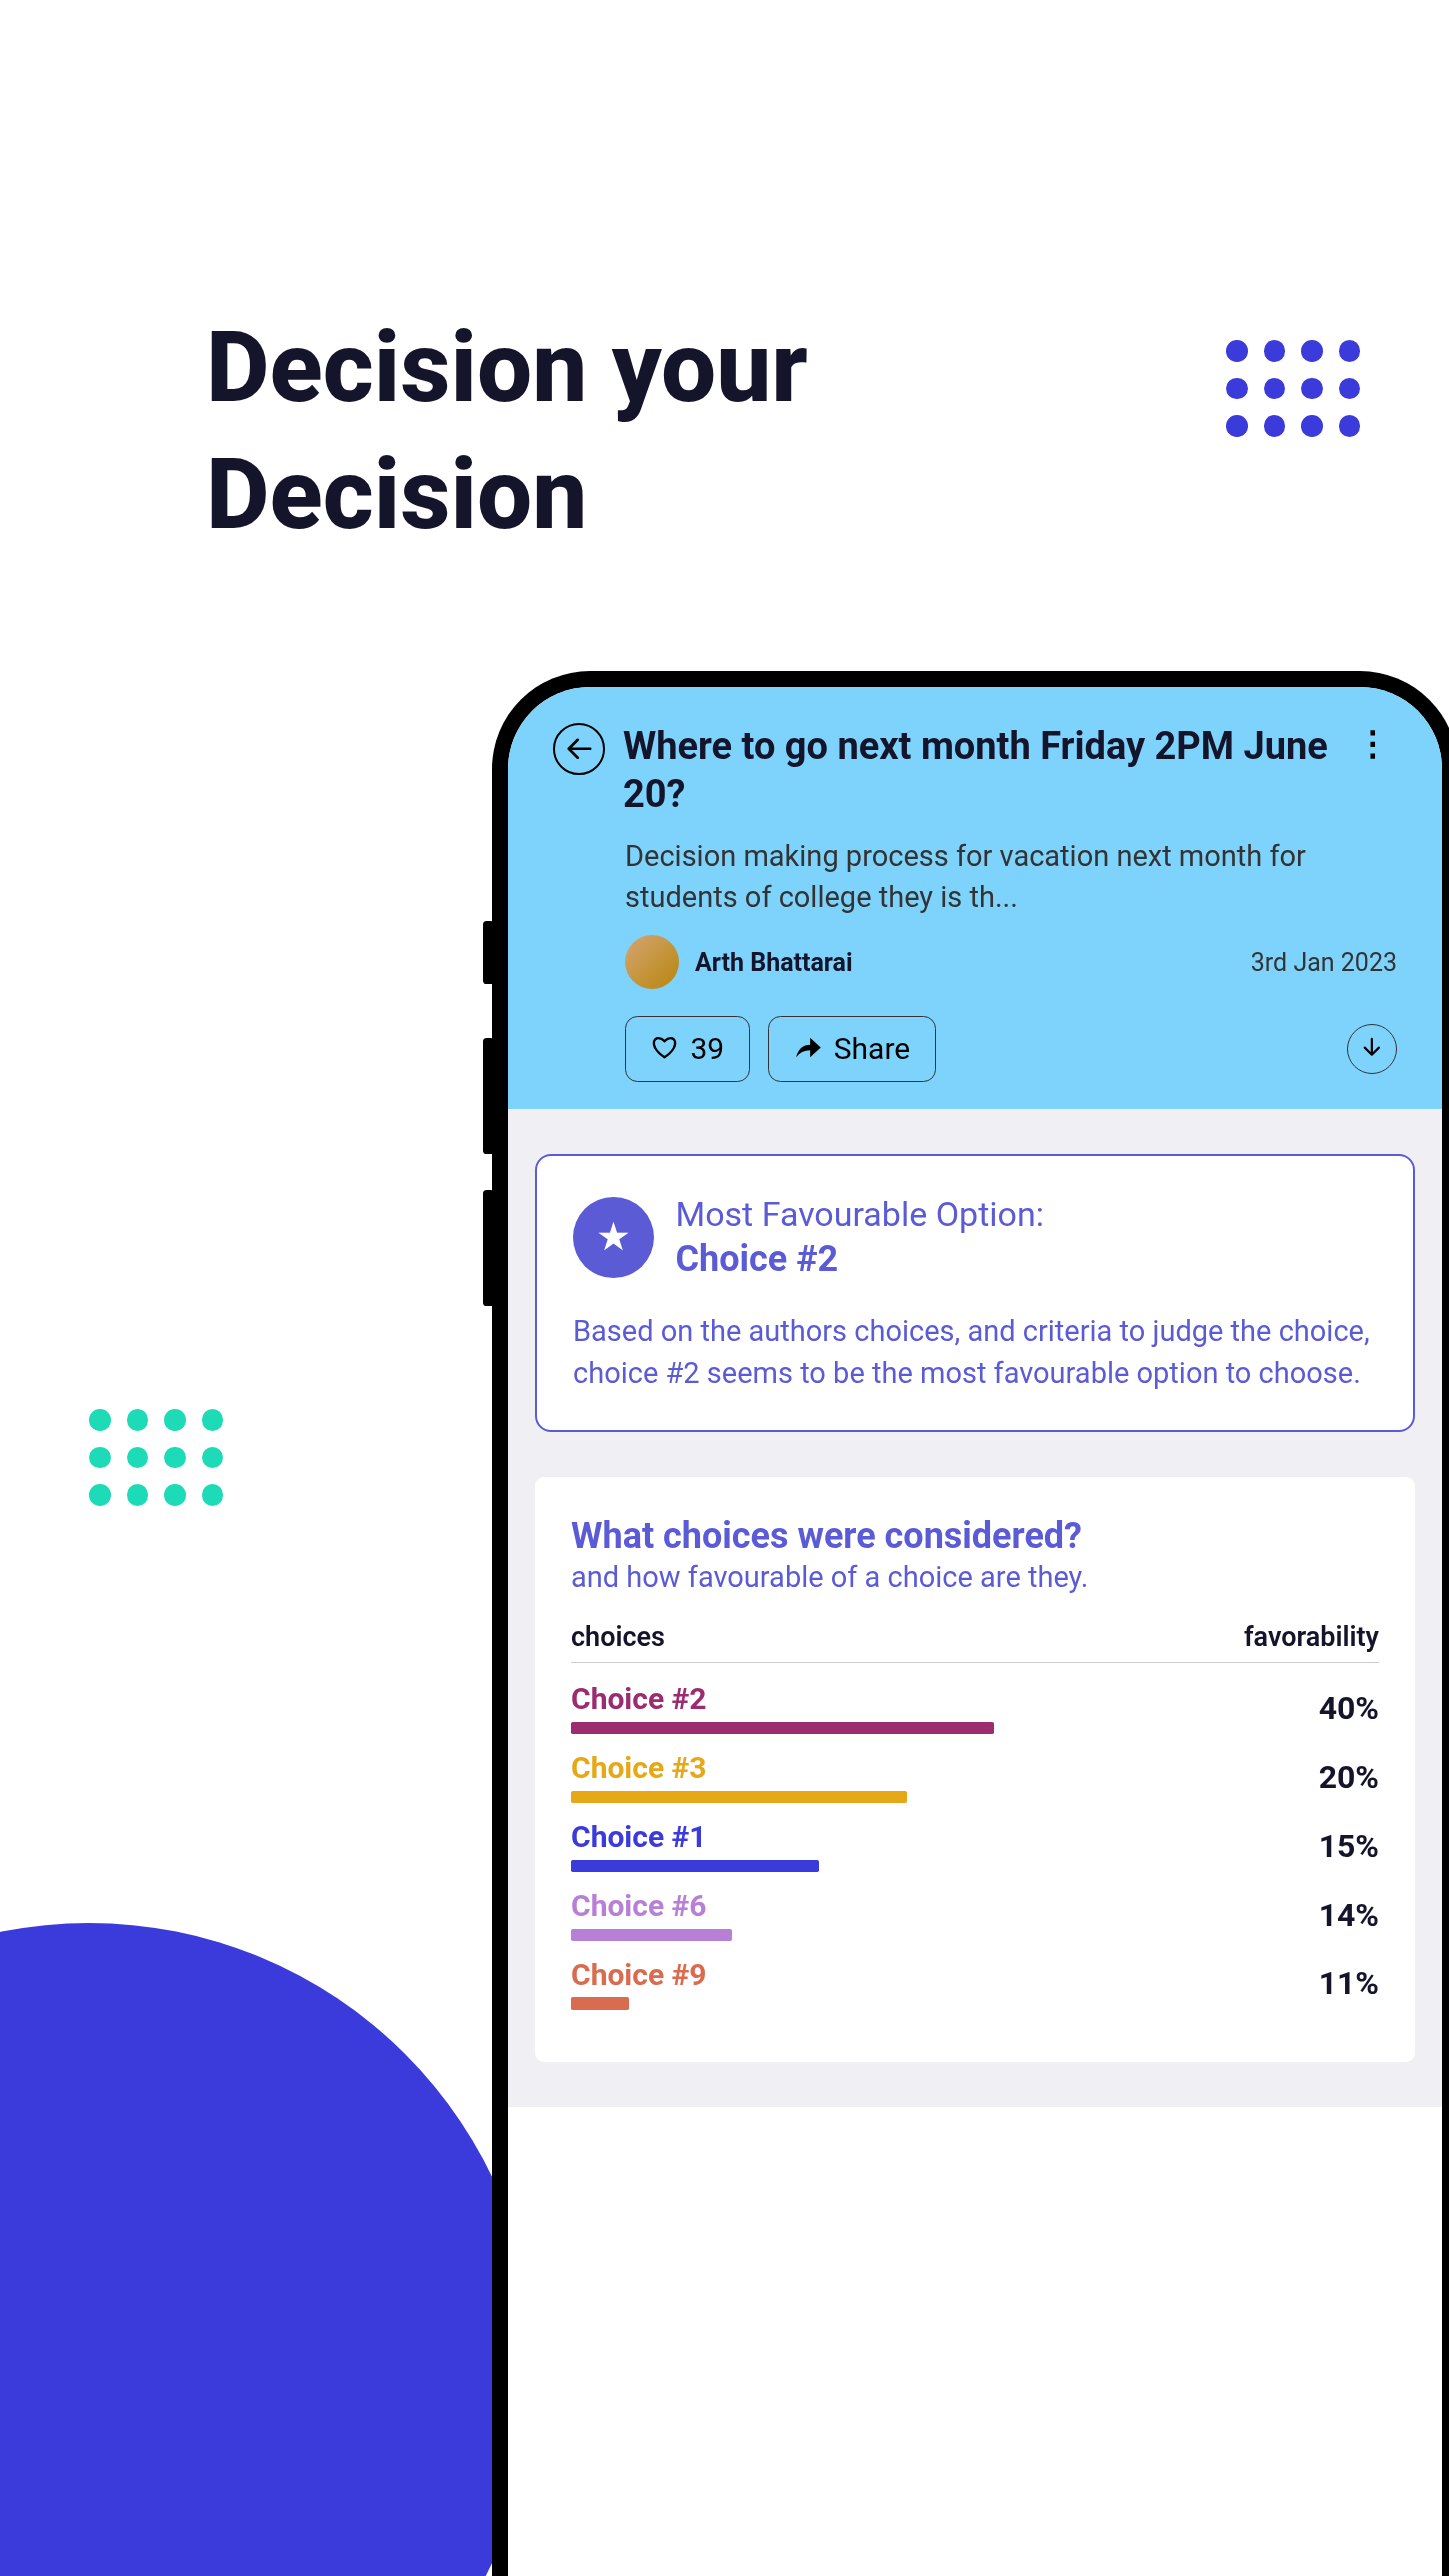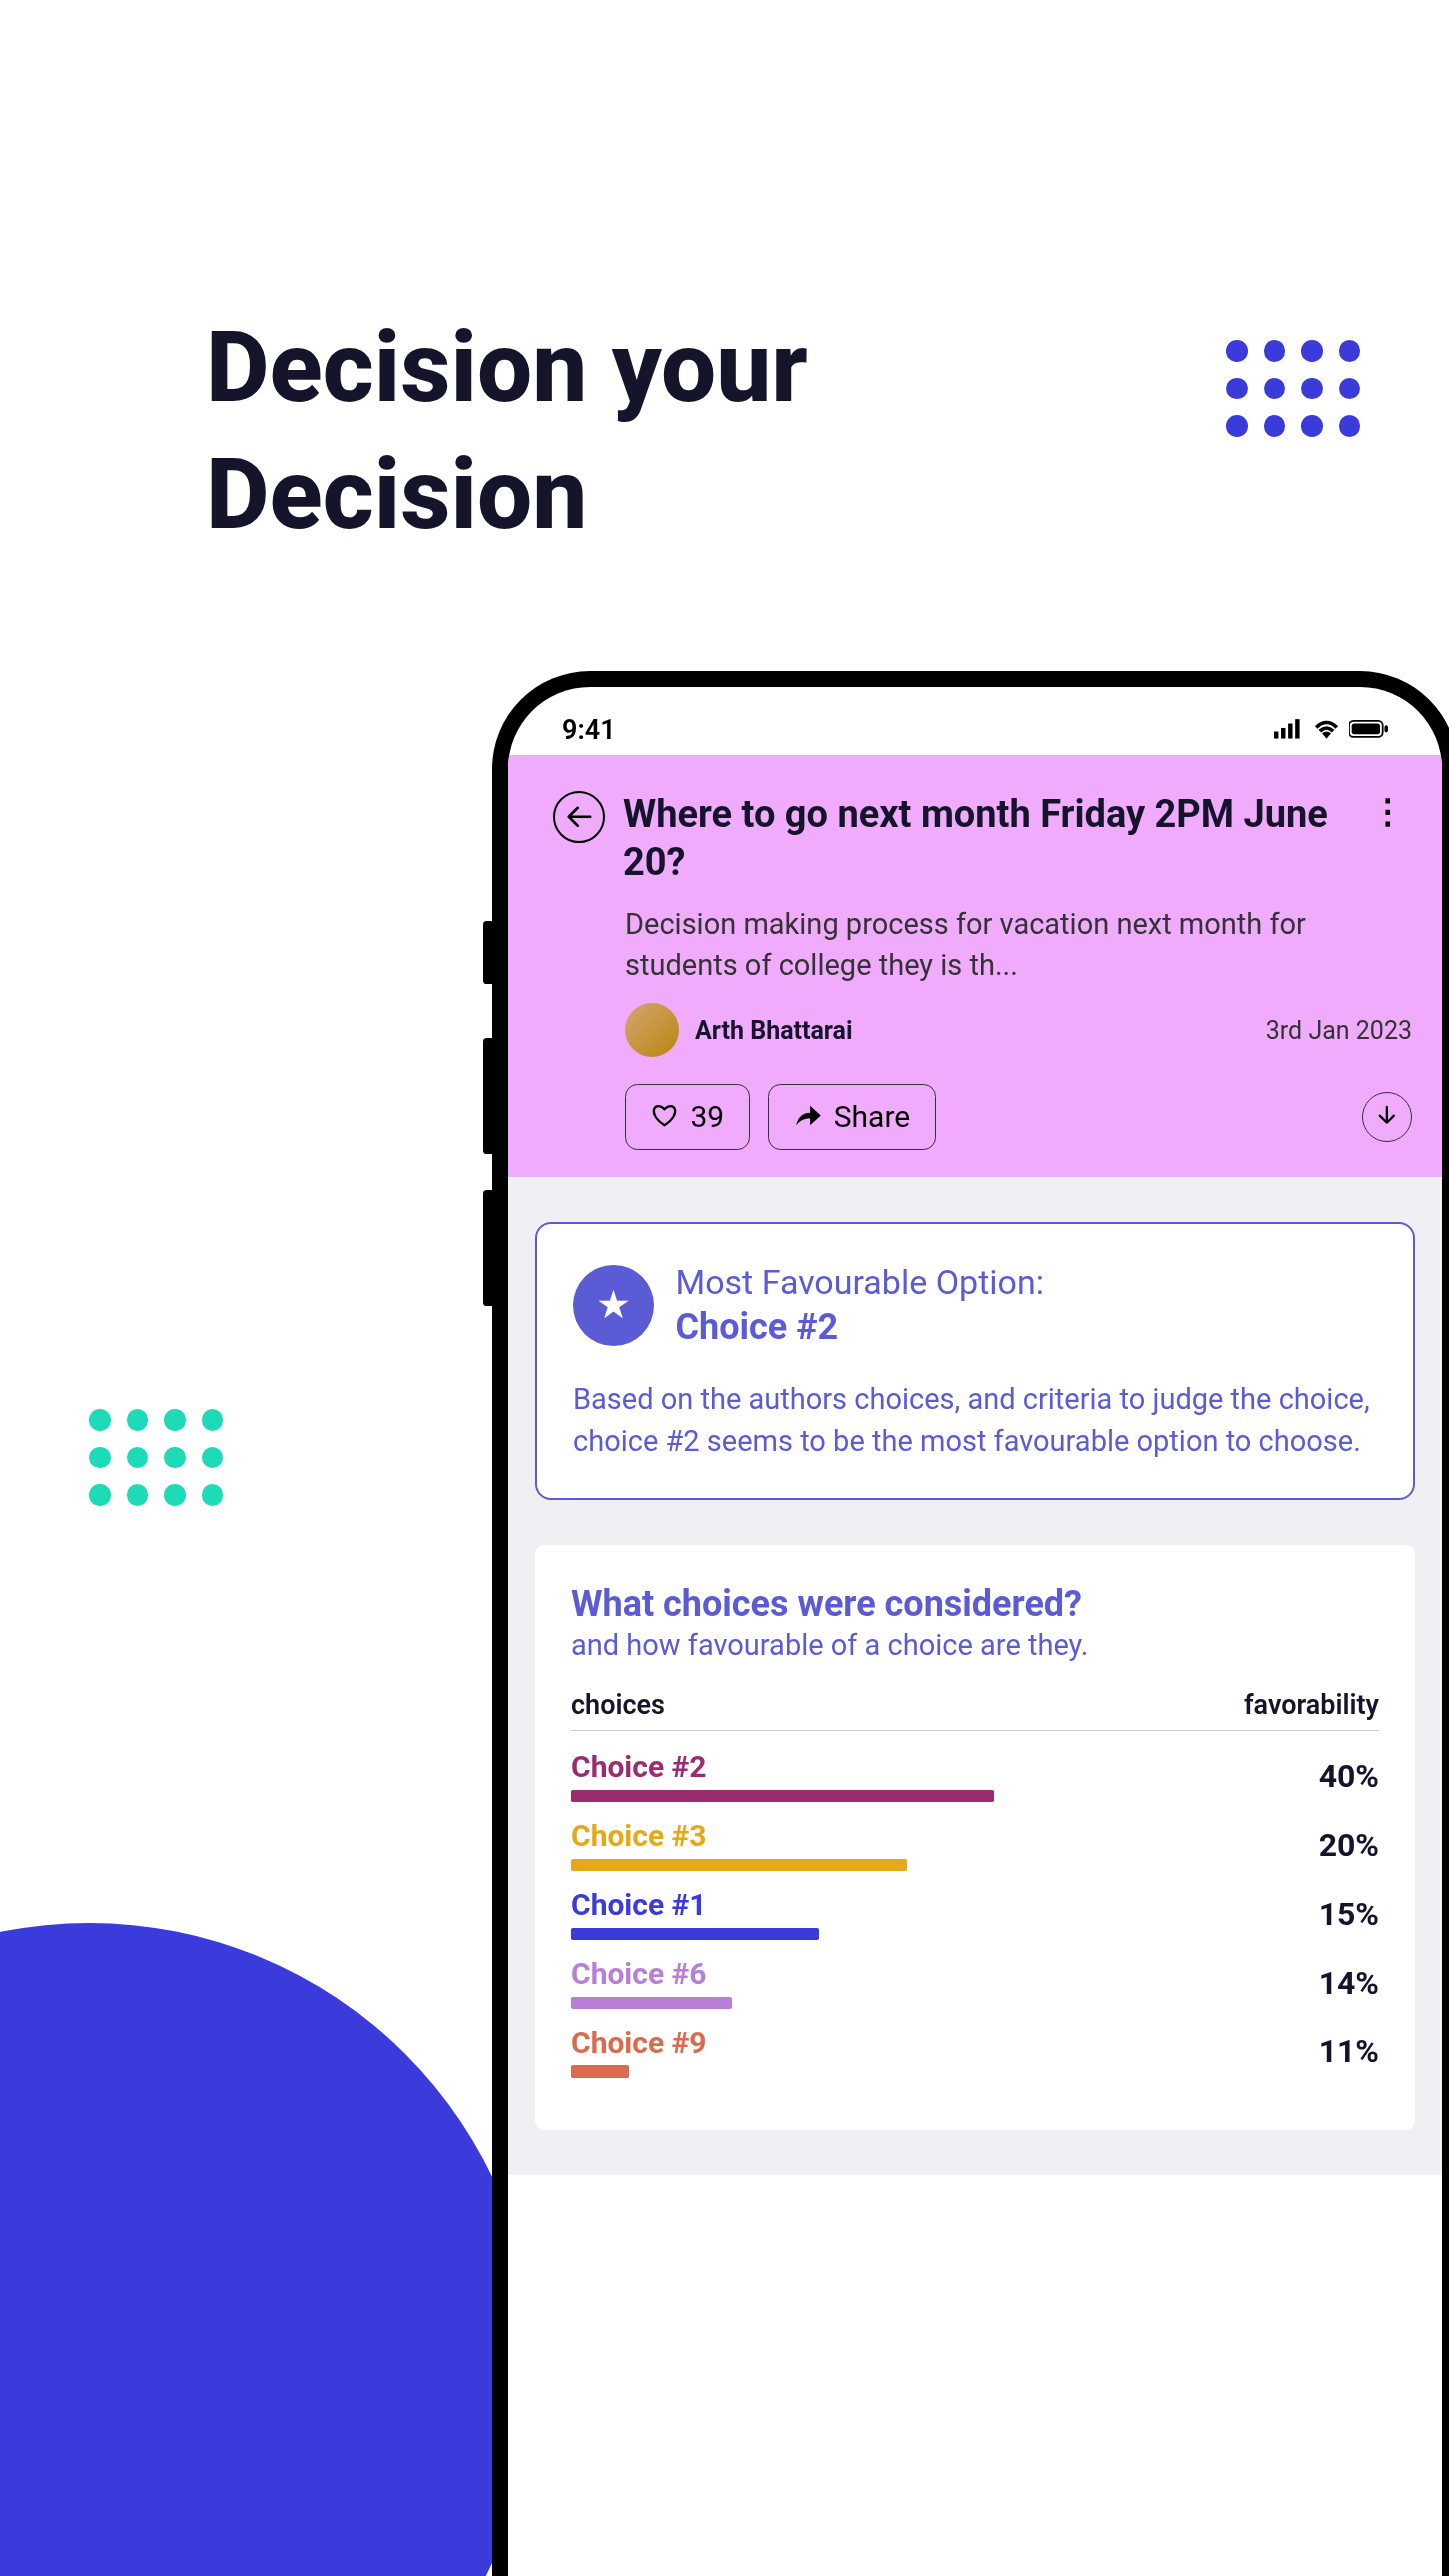--- a/index.html
+++ b/index.html
@@ -86,22 +86,22 @@
     justify-content: space-between;
     align-items: center;
     padding: 27px 54px 9px 54px;
     font-size: 27px;
     font-weight: 600;
   }
   .status-icons { display: flex; gap: 9px; align-items: center; }
 
   
   .header {
-    padding: 36px 30px 27px 45px;
-    background: #f0abfc;
+    padding: 36px 45px 27px 45px;
+    background: #7dd3fc;
   }
   .header-row1 {
     display: flex;
     align-items: flex-start;
     gap: 18px;
   }
   .back-btn {
     width: 52px;
     height: 52px;
     border: 2.7px solid #000;
@@ -275,45 +275,20 @@
   <div>Decision your</div>
   <div>Decision</div>
 </div>
 
 <div class="phone">
   <div class="phone-btn b1"></div>
   <div class="phone-btn b2"></div>
   <div class="phone-btn b3"></div>
   <div class="phone-inner">
 
-    <div class="status-bar">
-      <span>9:41</span>
-      <div class="status-icons">
-        <span>
-          <svg width="30" height="19.7" viewBox="0 0 34 22">
-              <rect x="0" y="14" width="5" height="8" fill="#000"></rect>
-              <rect x="8" y="10" width="5" height="12" fill="#000"></rect>
-              <rect x="16" y="5" width="5" height="17" fill="#000"></rect>
-              <rect x="24" y="0" width="5" height="22" fill="#000"></rect>
-            </svg>
-        </span>
-        <span>
-          <svg width="27" height="19.7" viewBox="0 0 30 22">
-              <path d="M15 22 L10 16 Q15 12 20 16 Z M6 12 Q15 4 24 12 L21 15 Q15 9 9 15 Z M2 8 Q15 -4 28 8 L25 11 Q15 1 5 11 Z" fill="#000"></path>
-            </svg>
-        </span>
-        <span>
-          <svg width="39" height="19.7" viewBox="0 0 44 22">
-              <rect x="0" y="2" width="38" height="18" rx="5" fill="none" stroke="#000" stroke-width="2"></rect>
-              <rect x="3" y="5" width="32" height="12" rx="3" fill="#000"></rect>
-              <rect x="40" y="7" width="4" height="8" rx="2" fill="#000"></rect>
-            </svg>
-        </span>
-      </div>
-    </div>
 
     <div class="header">
       <div class="header-row1">
         <div class="back-btn">
           <svg width="25" height="21.5" viewBox="0 0 28 24">
               <path d="M12 2 L2 12 L12 22 M2 12 L26 12" stroke="#000" stroke-width="3" fill="none" stroke-linecap="round" stroke-linejoin="round"></path>
             </svg>
         </div>
         <div class="question-title">Where to go next month Friday 2PM June 20?</div>
         <div class="more-btn">⋮</div>

